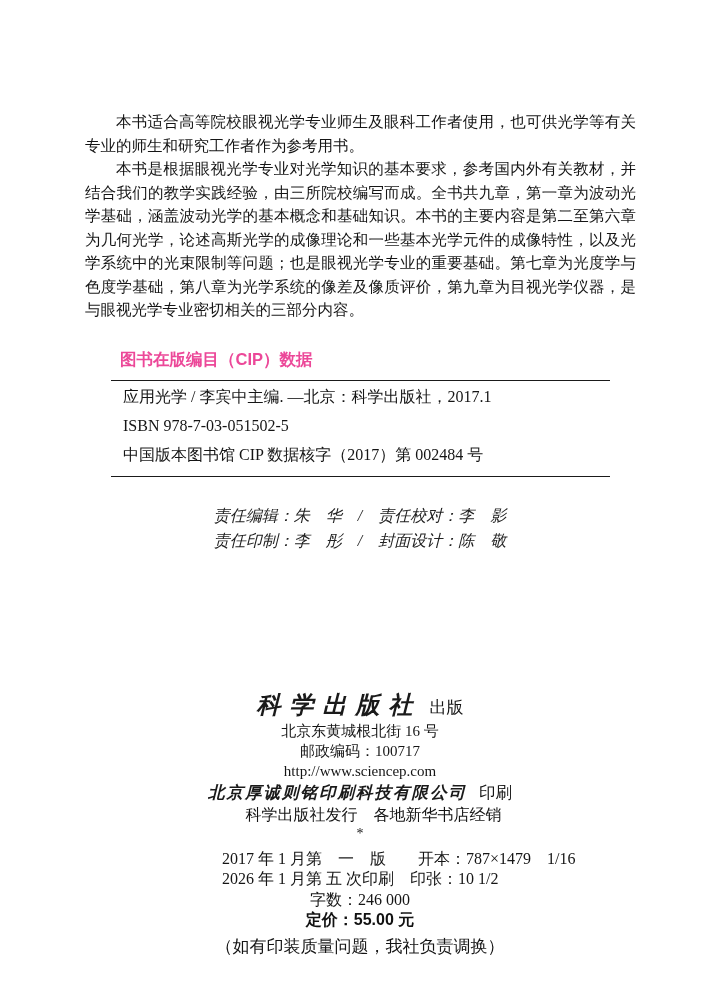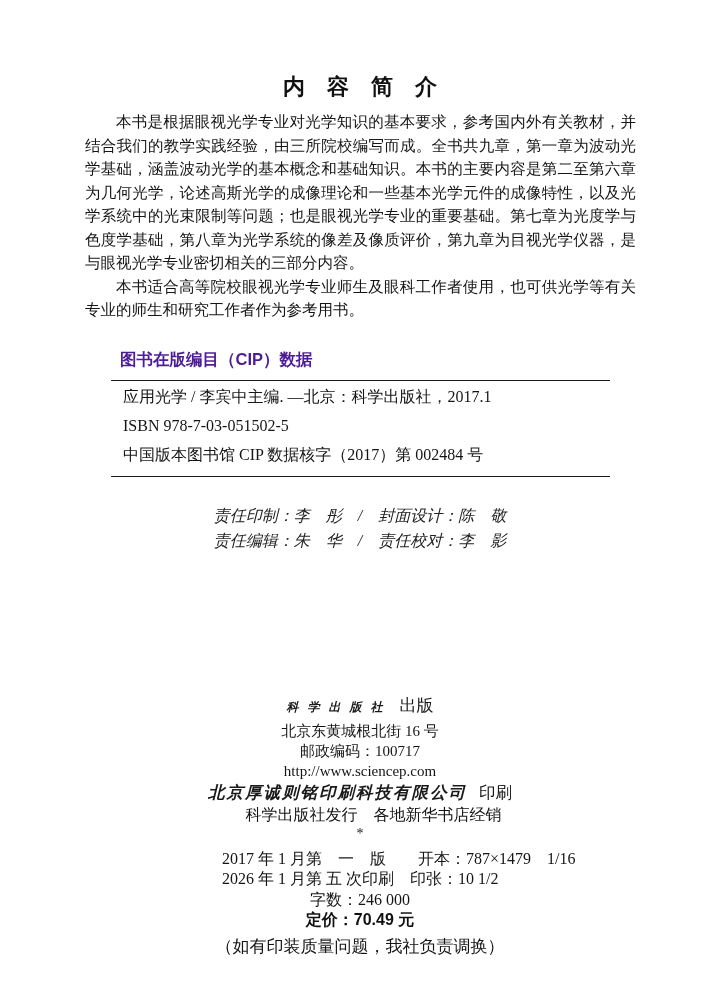--- a/index.html
+++ b/index.html
@@ -46,21 +46,21 @@
     position: absolute;
     top: 349px;
     left: 111px;
     width: 499px;
   }
   .cip-header {
     font-family: "Liberation Sans", "DejaVu Sans", sans-serif;
     font-weight: bold;
     font-size: 16.5px;
     margin: 0 0 9px 9px;
-    color: #4c1d95;
+    color: #ec4899;
   }
   .rule {
     border: none;
     border-top: 1.5px solid #1a1a1a;
     height: 0;
     margin: 0;
   }
   .cip-body {
     padding: 1px 0 7px 12px;
     font-size: 16px;
@@ -87,21 +87,21 @@
     left: 0;
     width: 100%;
     text-align: center;
   }
   .pub-line { line-height: 27px; margin-top: 6px; }
   .script {
     font-style: italic;
     font-weight: bold;
     color: #1a1a1a;
   }
-  .script.lg { font-size: 12px; letter-spacing: 9px; font-family: Liberation Serif, serif; }
+  .script.lg { font-size: 24px; letter-spacing: 9px; font-family: Liberation Serif, serif; }
   .script.md { font-size: 16.5px; letter-spacing: 2px; }
   .pub-suffix { font-size: 17px; margin-left: 4px; }
   .printer-suffix { font-size: 16.5px; margin-left: 8px; }
   .addr { font-size: 15px; line-height: 20px; }
   .printer-line { line-height: 22px; margin-top: 1px; }
   .dist { font-size: 16px; line-height: 20px; margin-top: 1px; padding-left: 27px; }
   .star { font-size: 14px; line-height: 14px; margin-top: 2px; }
   .editions {
     margin: 8px 0 0 222px;
     text-align: left;
@@ -117,41 +117,40 @@
     margin-top: 1px;
     color: #111;
   }
   .note { font-size: 17px; line-height: 21px; margin-top: 7px; }
 </style>
 </head>
 <body>
 
 <div class="page">
 
-  <h1 class="title">内容简介</h1>
 
   <section class="intro">
+    <p>本书适合高等院校眼视光学专业师生及眼科工作者使用，也可供光学等有关专业的师生和研究工作者作为参考用书。</p>
     <p>本书是根据眼视光学专业对光学知识的基本要求，参考国内外有关教材，并结合我们的教学实践经验，由三所院校编写而成。全书共九章，第一章为波动光学基础，涵盖波动光学的基本概念和基础知识。本书的主要内容是第二至第六章为几何光学，论述高斯光学的成像理论和一些基本光学元件的成像特性，以及光学系统中的光束限制等问题；也是眼视光学专业的重要基础。第七章为光度学与色度学基础，第八章为光学系统的像差及像质评价，第九章为目视光学仪器，是与眼视光学专业密切相关的三部分内容。</p>
-    <p>本书适合高等院校眼视光学专业师生及眼科工作者使用，也可供光学等有关专业的师生和研究工作者作为参考用书。</p>
   </section>
 
   <section class="cip">
     <div class="cip-header">图书在版编目（CIP）数据</div>
     <div class="rule"></div>
     <div class="cip-body">
       <div class="cip-line">应用光学 / 李宾中主编. —北京：科学出版社，2017.1</div>
       <div class="cip-line">ISBN 978-7-03-051502-5</div>
       <div class="cip-line">中国版本图书馆 CIP 数据核字（2017）第 002484 号</div>
     </div>
     <div class="rule"></div>
   </section>
 
   <section class="credits">
+    <div>责任编辑：朱　华　/　责任校对：李　影</div>
     <div>责任印制：李　彤　/　封面设计：陈　敬</div>
-    <div>责任编辑：朱　华　/　责任校对：李　影</div>
   </section>
 
   <section class="colophon">
     <div class="pub-line">
       <span class="script lg">科学出版社</span>
       <span class="pub-suffix">出版</span>
     </div>
     <div class="addr">北京东黄城根北街 16 号</div>
     <div class="addr">邮政编码：100717</div>
     <div class="addr">http://www.sciencep.com</div>
@@ -159,17 +158,17 @@
       <span class="script md">北京厚诚则铭印刷科技有限公司</span>
       <span class="printer-suffix">印刷</span>
     </div>
     <div class="dist">科学出版社发行　各地新华书店经销</div>
     <div class="star">*</div>
     <div class="editions">
       <div>2017 年 1 月第　一　版　　开本：787×1479　1/16</div>
       <div>2026 年 1 月第 五 次印刷　印张：10 1/2</div>
     </div>
     <div class="wordcount">字数：246 000</div>
-    <div class="price">定价：70.49 元</div>
+    <div class="price">定价：55.00 元</div>
     <div class="note">（如有印装质量问题，我社负责调换）</div>
   </section>
 
 </div>
 
 </body></html>

